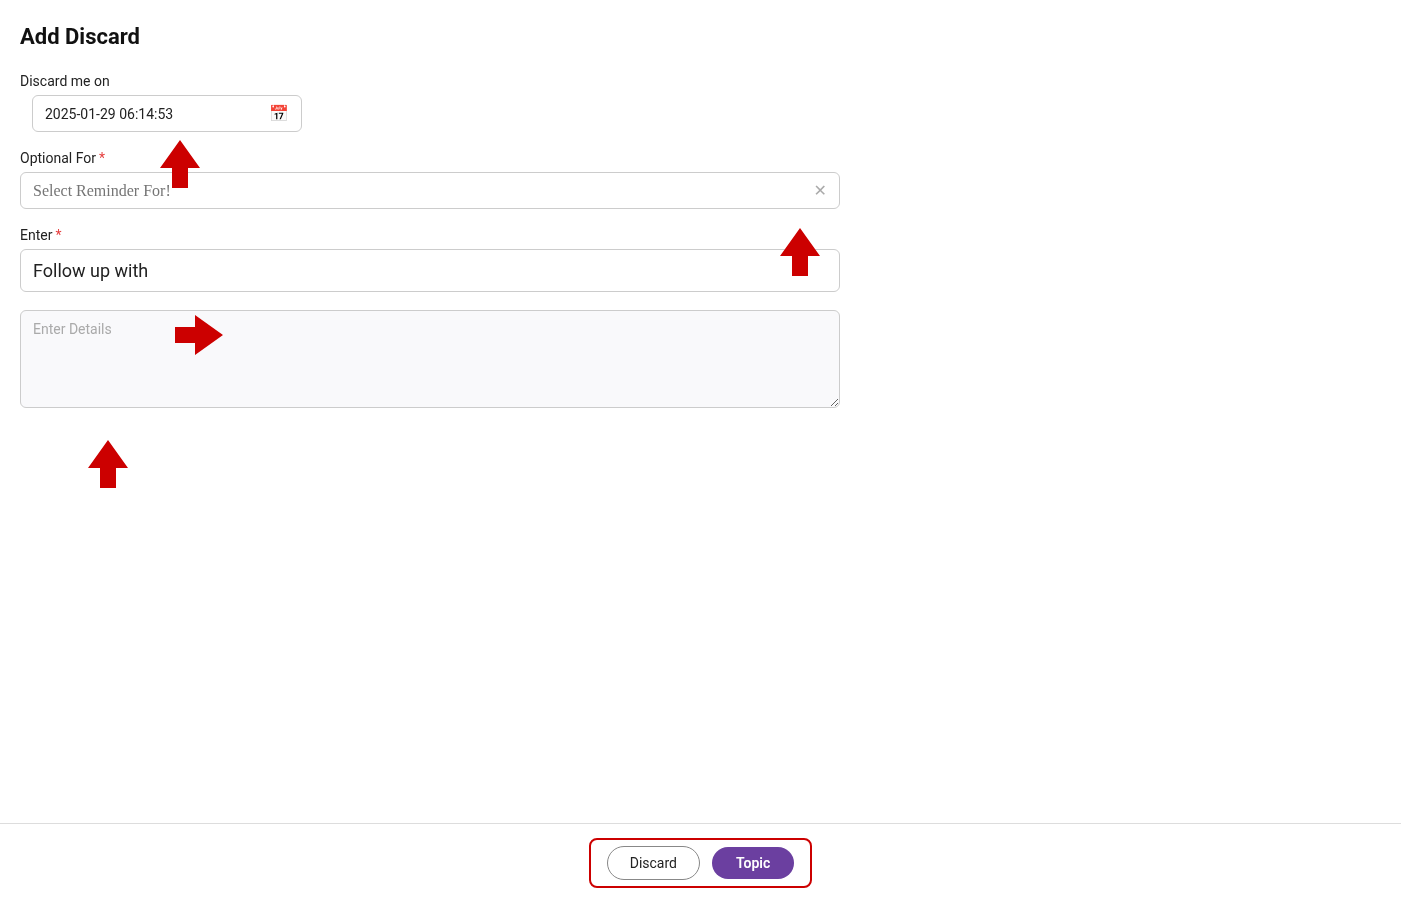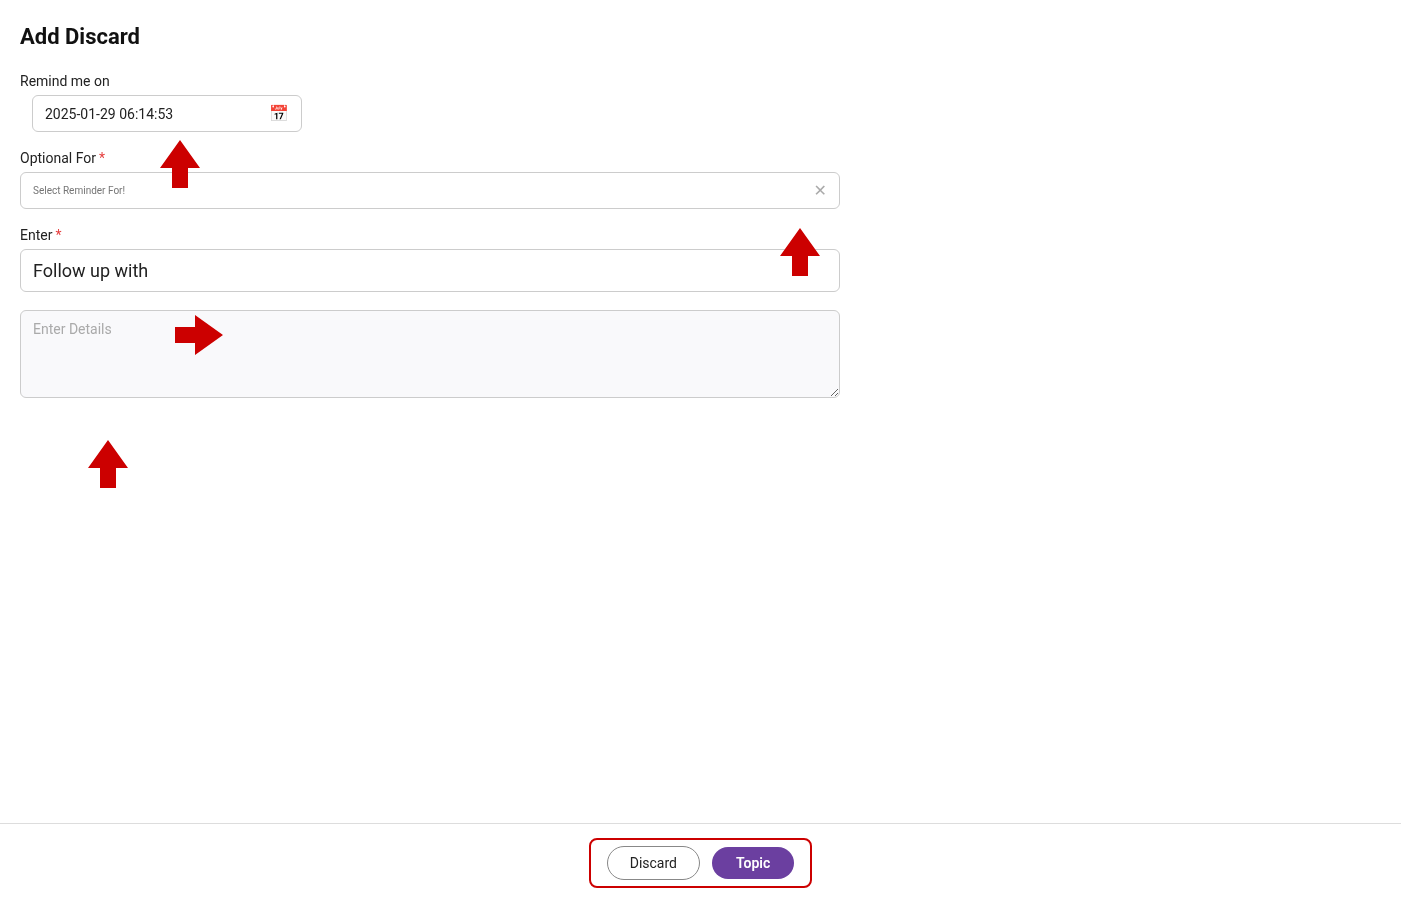--- a/index.html
+++ b/index.html
@@ -88,25 +88,26 @@
       border: 1px solid #cccccc;
       border-radius: 6px;
       padding: 8px 12px;
       width: 820px;
       background: #ffffff;
       position: relative;
     }
 
     .reminder-for-input {
       flex: 1;
-      font-size: 10px;
+      font-size: 16px;
       color: #aaaaaa;
       border: none;
       outline: none;
       background: transparent;
+      font-family: Liberation Serif, serif;
     }
 
     .clear-icon {
       color: #aaaaaa;
       font-size: 16px;
       cursor: pointer;
     }
 
     .topic-input {
       width: 820px;
@@ -114,21 +115,21 @@
       border-radius: 6px;
       padding: 10px 12px;
       font-size: 18px;
       color: #222222;
       outline: none;
       background: #ffffff;
     }
 
     .details-textarea {
       width: 820px;
-      height: 88px;
+      height: 98px;
       border: 1px solid #cccccc;
       border-radius: 6px;
       padding: 10px 12px;
       font-size: 14px;
       color: #aaaaaa;
       outline: none;
       background: #f9f9fb;
       resize: vertical;
     }
 
@@ -196,21 +197,21 @@
 </head>
 <body>
 
 <div class="page-container">
   <div class="form-area form-with-arrows">
 
     <div class="page-title">Add Discard</div>
 
     <div class="field-group">
       <div class="field-label">
-        <span>Remind me on</span>
+        <span>Discard me on</span>
       </div>
       <div class="date-input-wrapper">
         <input class="date-input-text" type="text" readonly="" value="2025-01-29 06:14:53" style="">
         <span class="calendar-icon">📅</span>
       </div>
     </div>
 
     <div class="field-group">
       <div class="field-label">
         <span>Optional For</span>

